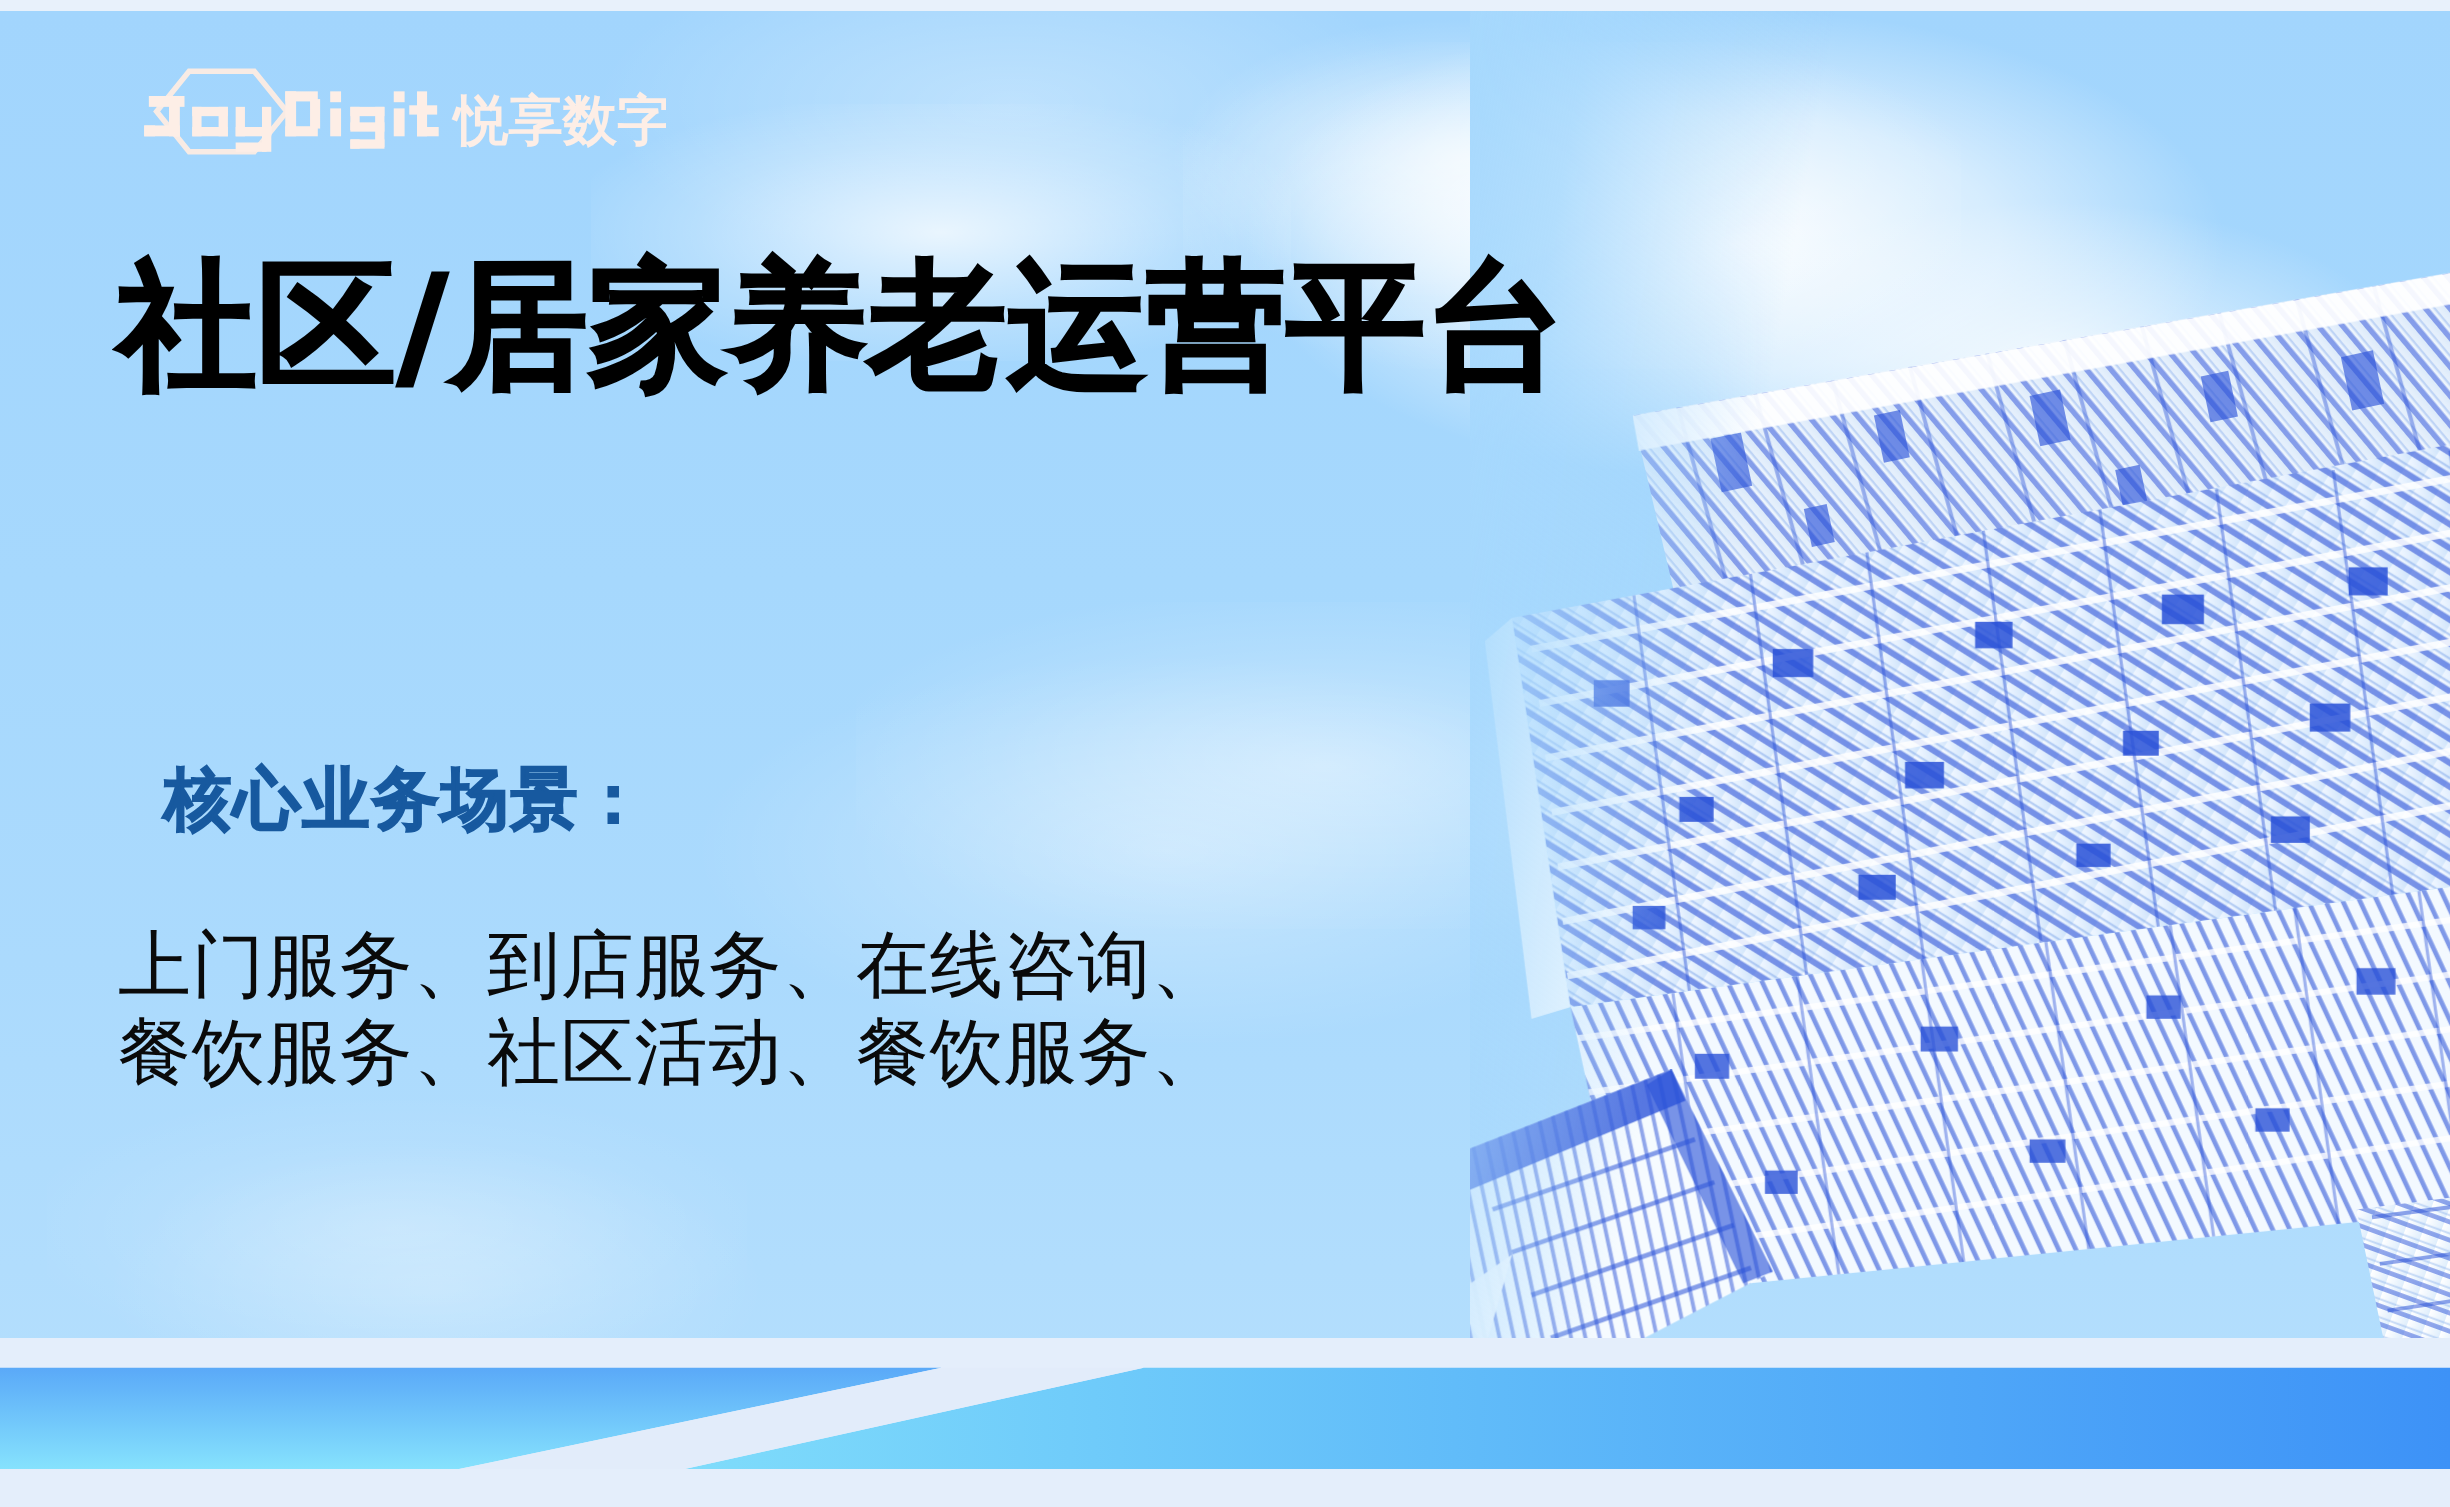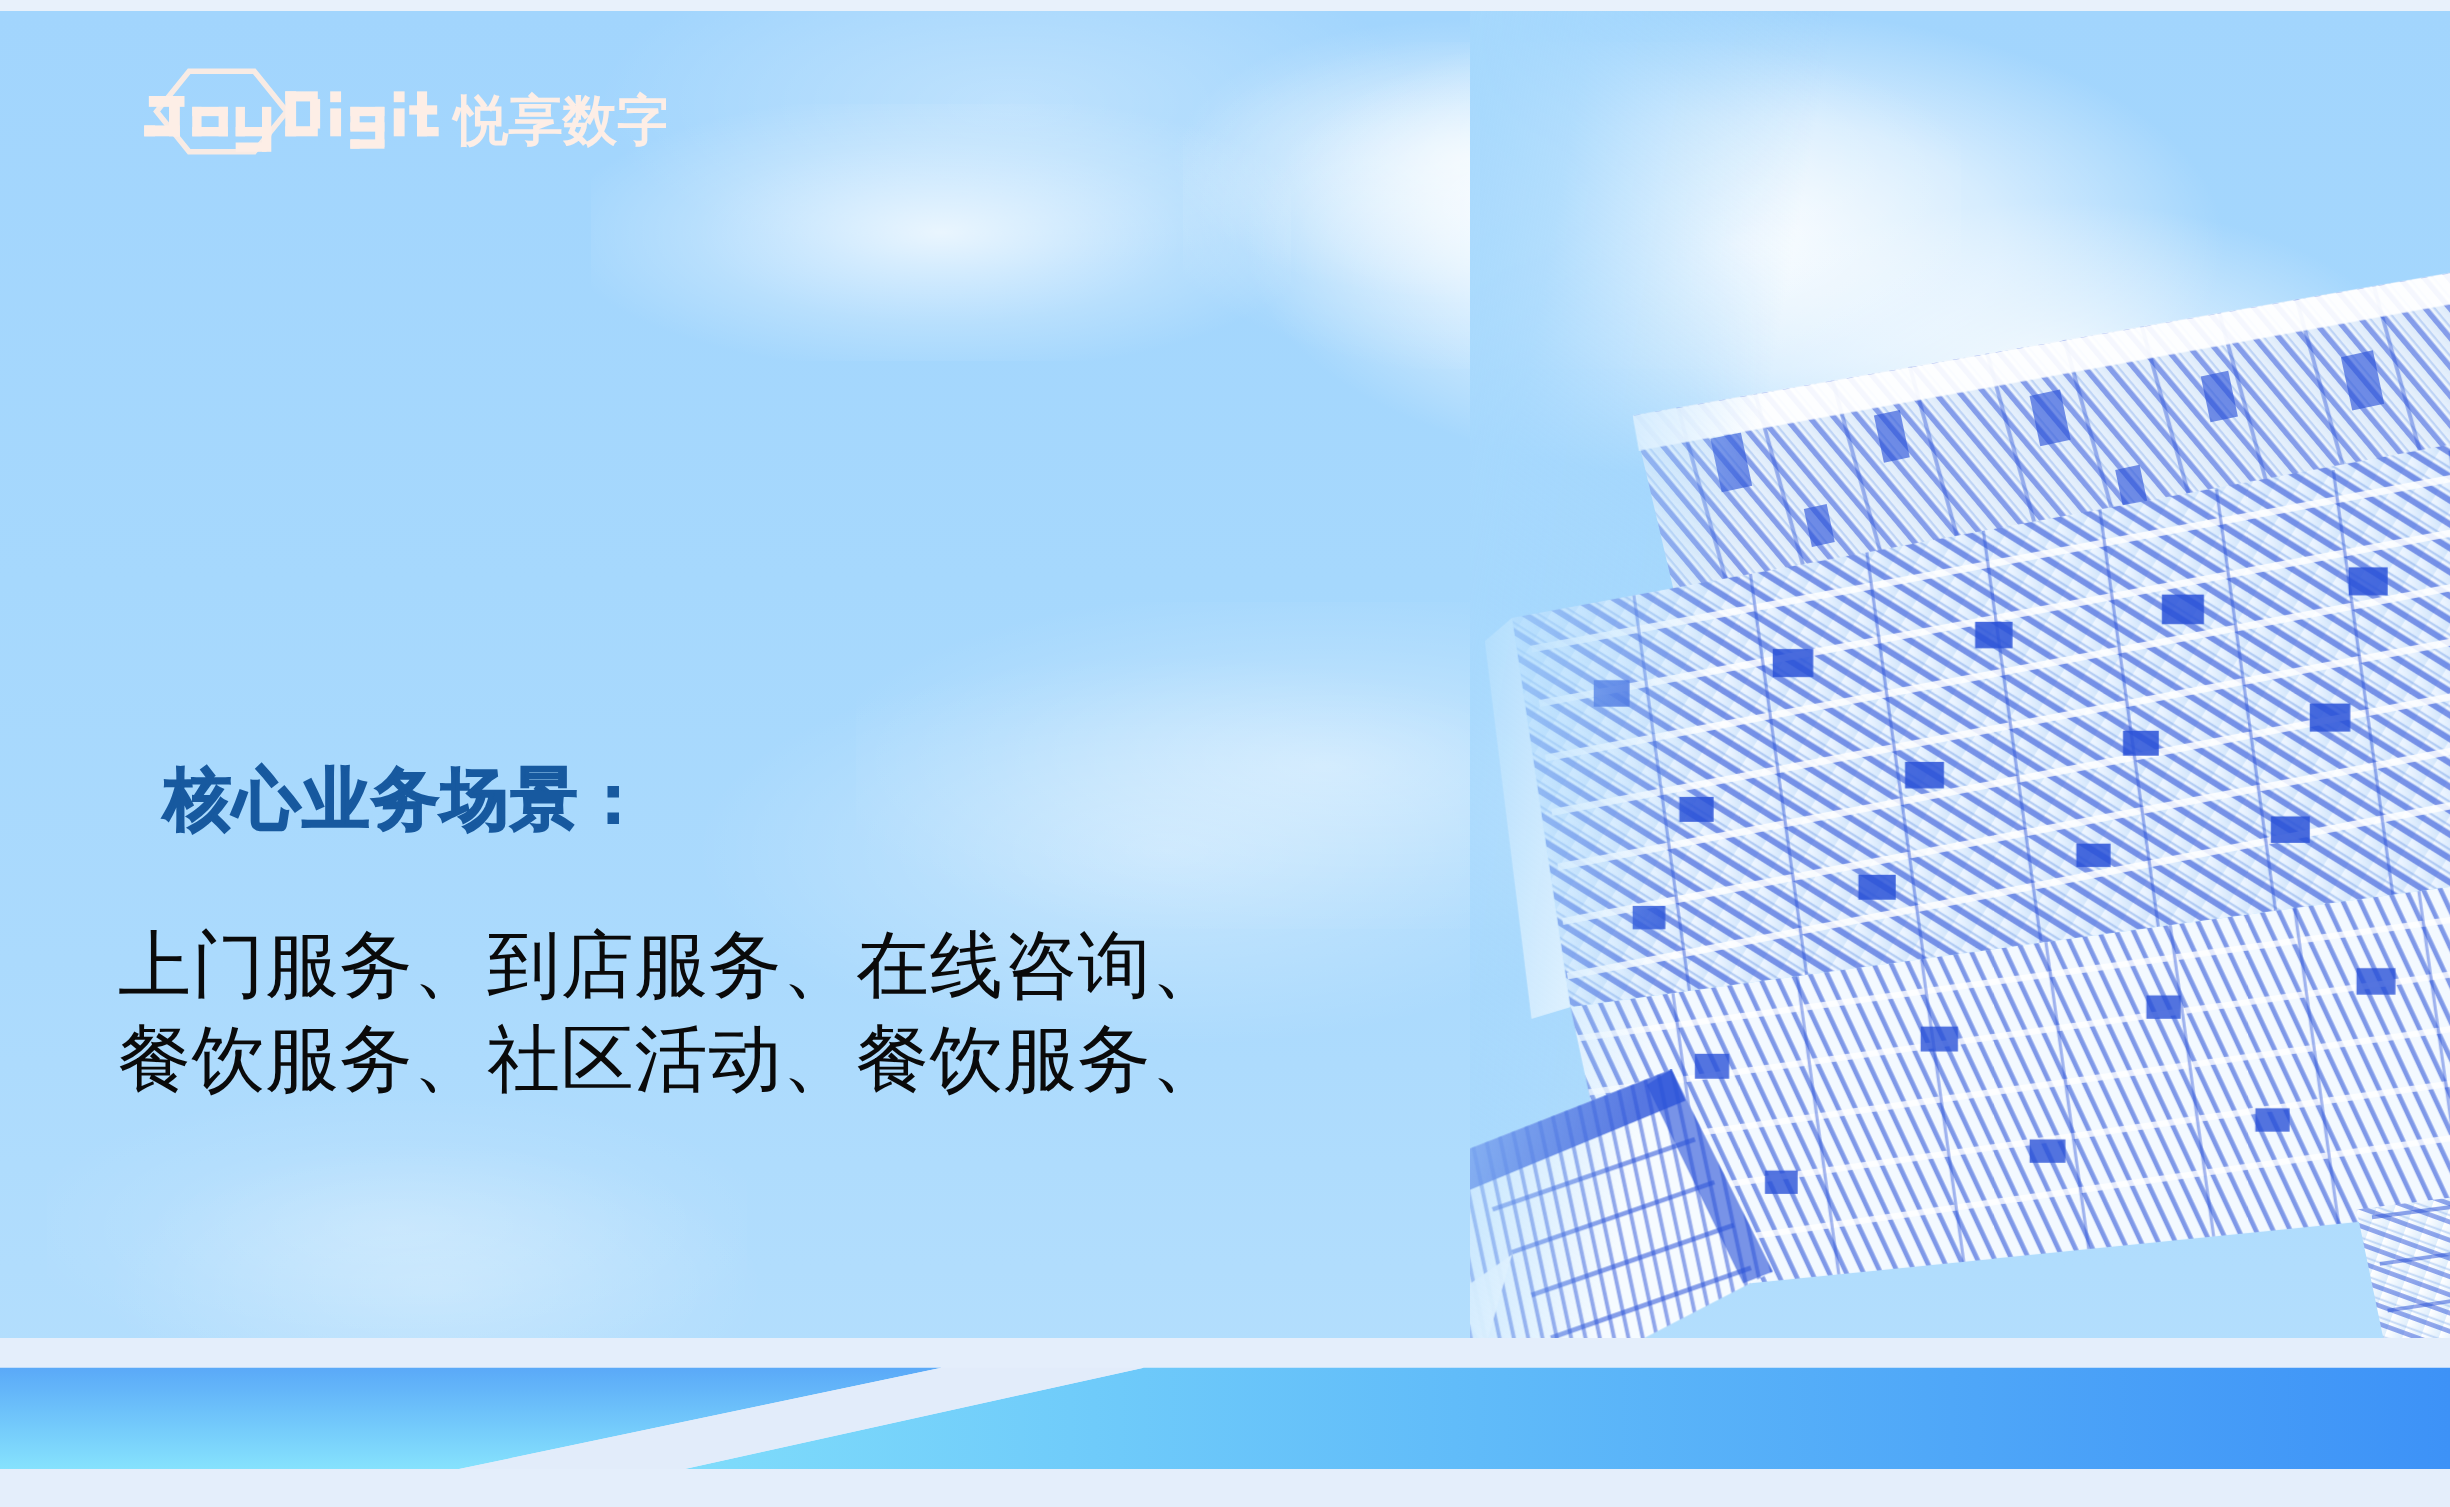--- a/index.html
+++ b/index.html
@@ -100,21 +100,21 @@
     white-space:nowrap;
     font-family:"DejaVu Sans","Liberation Sans",sans-serif;
     margin-left:18px;
     -webkit-text-stroke:1.9px #17599f;
   }
 
   .body-lines{
     position:absolute; left:118px; top:926px;
     z-index:30;
     display:flex; flex-direction:column;
-    gap:17px;
+    gap:10px;
   }
   .body-line{
     font-size:73px;
     line-height:1.06;
     letter-spacing:0.8px;
     font-weight:400;
     color:#0a0a0a;
     white-space:nowrap;
     font-family:"DejaVu Sans","Liberation Sans",sans-serif;
   }
@@ -363,20 +363,21 @@
 
         <rect x="360" y="34" width="13" height="58"></rect>
         <rect x="350" y="52" width="36" height="12"></rect>
         <rect x="360" y="80" width="28" height="12"></rect>
       </g>
 
       <text x="408" y="96" font-family="DejaVu Sans, Liberation Sans, sans-serif" font-size="70" font-weight="bold" fill="#fdeee6">悦享数字</text>
     </svg>
   </div>
 
+  <div class="title">社区/居家养老运营平台</div>
 
   <div class="subtitle">核心业务场景：</div>
 
   <div class="body-lines">
     <div class="body-line">上门服务、到店服务、在线咨询、</div>
     <div class="body-line">餐饮服务、社区活动、餐饮服务、</div>
   </div>
 
   <div class="bottom-band">
     <svg viewBox="0 0 3149 218" preserveAspectRatio="none">

